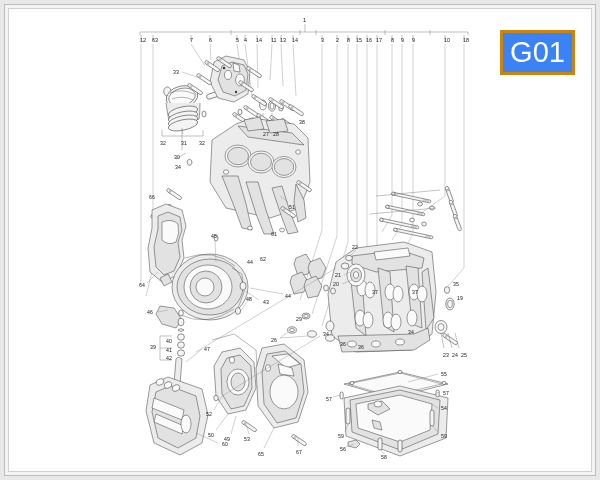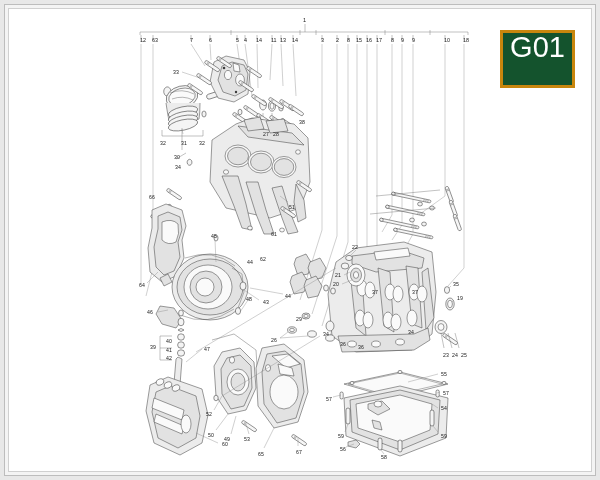--- a/index.html
+++ b/index.html
@@ -13,24 +13,24 @@
   
   #frame{position:absolute;left:4px;top:4px;width:592px;height:472px;
          box-sizing:border-box;background:#ffffff;
          border:1px solid #bdbdbd;
          box-shadow:inset 0 0 0 3px #f4f4f4, inset 0 0 0 4px #d0d0d0;}
 
   #canvas{position:absolute;left:0;top:0;width:600px;height:480px;}
   #canvas svg{display:block;}
 
   
-  #badge{position:absolute;left:500px;top:30px;width:75px;height:58px;
+  #badge{position:absolute;left:500px;top:30px;width:75px;height:45px;
          box-sizing:border-box;
-         background:#14532d;border:3px solid #c8860d;
-         display:flex;align-items:flex-start;justify-content:center;}
+         background:#3b82f6;border:3px solid #c8860d;
+         display:flex;align-items:center;justify-content:center;}
   #badge span{color:#ffffff;font-size:29px;line-height:1;
               font-family:"Liberation Sans","DejaVu Sans",sans-serif;
               letter-spacing:0px;}
 
   .lbl{position:absolute;font-size:5.2px;color:#1a1a1a;
        font-family:"Liberation Sans","DejaVu Sans",sans-serif;
        white-space:nowrap;line-height:1;}
   .lbl.top{font-size:5.4px;}
   .lbl.one{font-size:5.6px;}
 </style>

